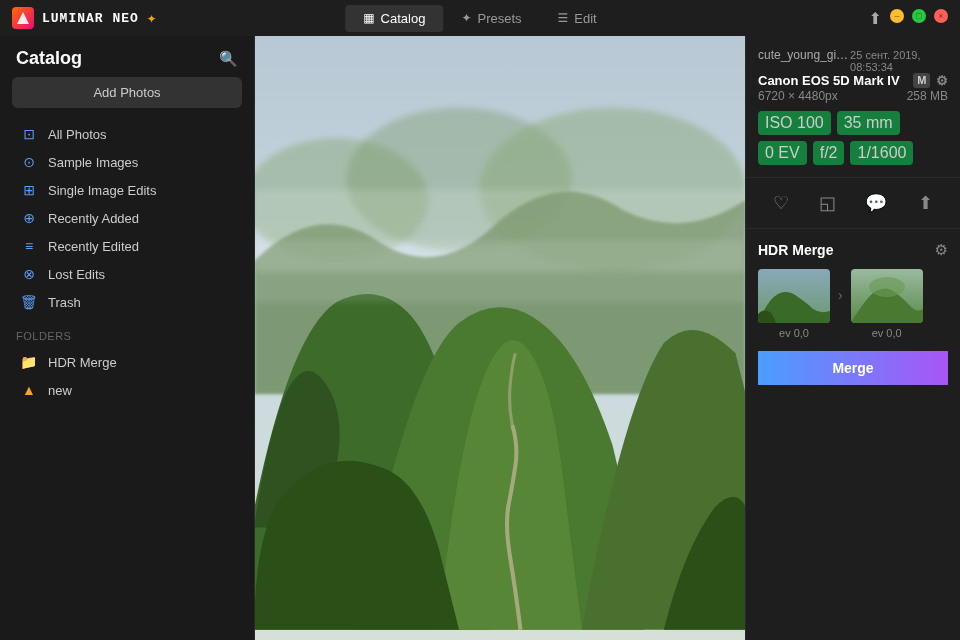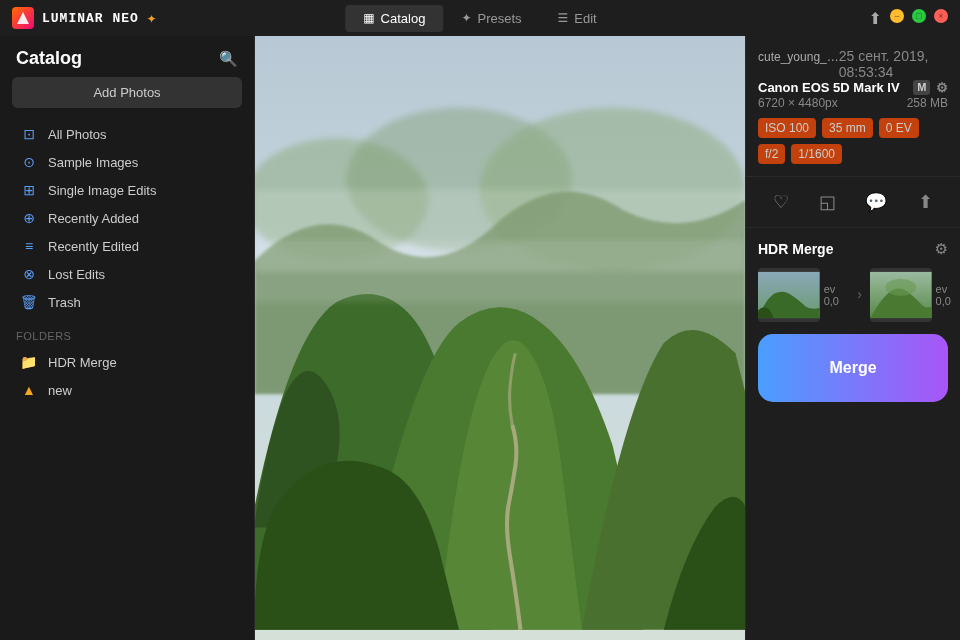--- a/index.html
+++ b/index.html
@@ -205,21 +205,21 @@
     }
     .photo-filename {
       font-size: 12px;
       color: #aaa;
       white-space: nowrap;
       overflow: hidden;
       text-overflow: ellipsis;
     }
     .photo-date {
       color: #888;
-      font-size: 14px;
+      font-size: 11px;
     }
     .photo-camera {
       font-size: 14px;
       font-weight: 600;
       color: #fff;
       display: flex;
       align-items: center;
       justify-content: space-between;
     }
     .camera-icons {
@@ -242,24 +242,24 @@
       font-size: 12px;
       margin-top: 1px;
     }
     .photo-meta-tags {
       display: flex;
       gap: 6px;
       flex-wrap: wrap;
       margin-top: 8px;
     }
     .meta-tag {
-      background: #c2410c;
+      background: #15803d;
       border-radius: 4px;
       padding: 3px 7px;
-      font-size: 12px;
+      font-size: 16px;
       color: #ccc;
     }
     .photo-actions {
       display: flex;
       justify-content: space-around;
       padding: 10px 12px;
       border-bottom: 1px solid #2a2a2a;
     }
     .action-btn {
       font-size: 18px;
@@ -289,20 +289,21 @@
       cursor: pointer;
     }
     .hdr-thumbnails {
       display: flex;
       gap: 8px;
       margin-bottom: 12px;
       align-items: flex-start;
     }
     .hdr-thumb-container {
       display: flex;
+      flex-direction: column;
       align-items: center;
       gap: 4px;
     }
     .hdr-thumb {
       width: 72px;
       height: 54px;
       border-radius: 4px;
       overflow: hidden;
       background: #333;
     }
@@ -314,26 +315,26 @@
       font-size: 11px;
       color: #888;
     }
     .hdr-arrow {
       color: #666;
       font-size: 14px;
       margin-top: 18px;
     }
     .merge-btn {
       width: 100%;
-      padding: 25px;
+      padding: 9px;
       background: linear-gradient(90deg, #4a9eff, #a855f7);
       border: none;
-      border-radius: 15px;
+      border-radius: 0;
       color: #fff;
-      font-size: 16px;
+      font-size: 14px;
       font-weight: 600;
       cursor: pointer;
       text-align: center;
     }
   </style>
 </head>
 <body>
 
 <div class="titlebar">
   <div class="titlebar-left">

